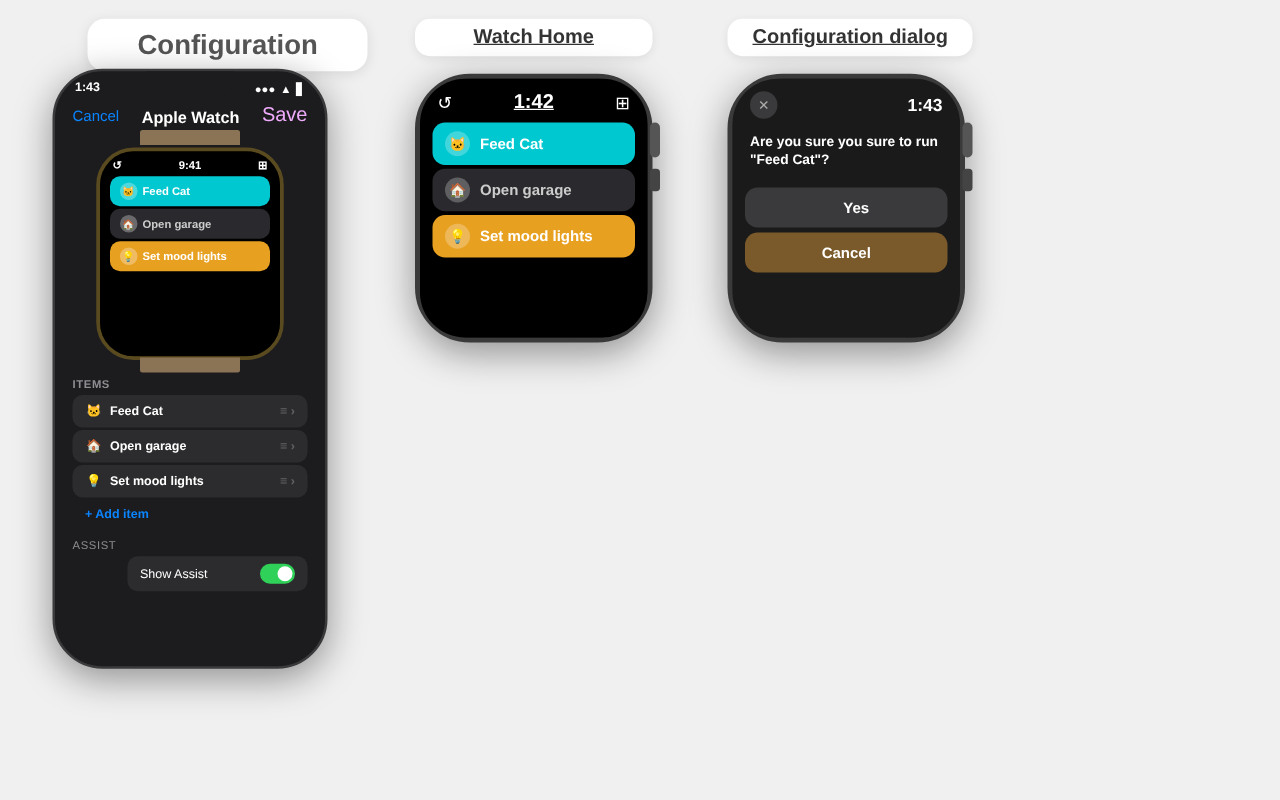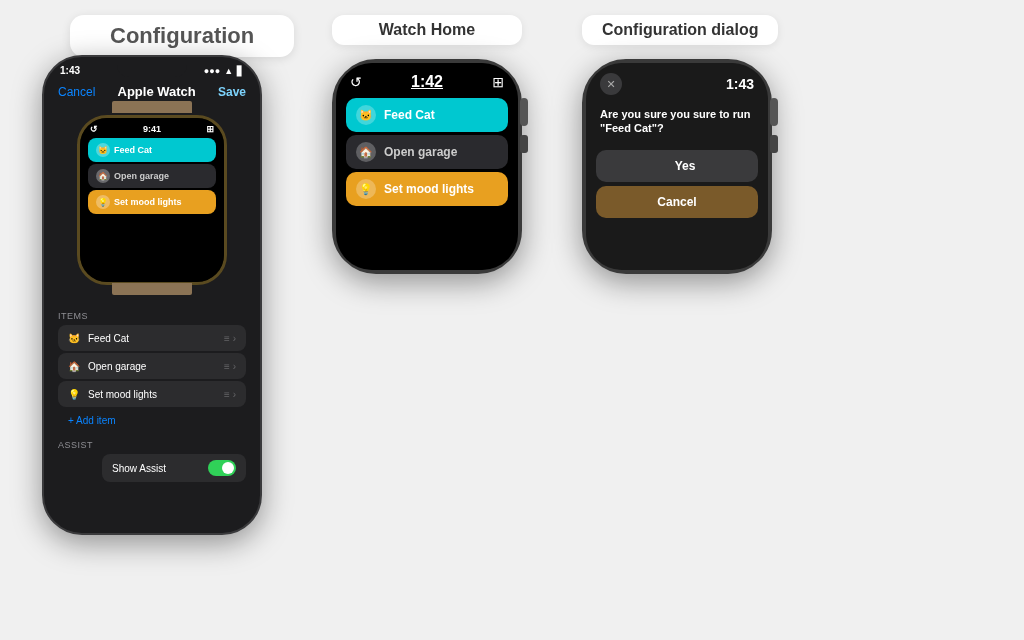--- a/index.html
+++ b/index.html
@@ -96,23 +96,22 @@
       font-size: 12px;
     }
 
     .phone-nav-title {
       color: white;
       font-size: 13px;
       font-weight: 600;
     }
 
     .phone-nav-save {
-      color: #7dd3fc;
-      font-size: 12px;
-      font-weight: bold;
+      color: #f0abfc;
+      font-size: 16px;
     }
 
     
     .watch-in-phone {
       margin: 4px auto 0;
       width: 150px;
       height: 170px;
       background: #2c2400;
       border-radius: 30px;
       border: 3px solid #5a4a20;
@@ -185,22 +184,23 @@
       background: rgba(255,255,255,0.3);
       display: flex;
       align-items: center;
       justify-content: center;
       font-size: 8px;
       flex-shrink: 0;
     }
 
     
     .phone-items-section {
-      margin-top: 26px;
+      margin-top: 14px;
       padding: 0 14px;
+      font-weight: bold;
     }
 
     .phone-section-label {
       font-size: 9px;
       color: #8e8e93;
       letter-spacing: 0.5px;
       margin-bottom: 4px;
       text-transform: uppercase;
     }
 
@@ -297,20 +297,21 @@
     .section-title-box {
       background: white;
       border-radius: 12px;
       padding: 6px 20px;
       font-size: 16px;
       font-weight: 700;
       color: #333;
       text-align: center;
       margin-bottom: 14px;
       box-shadow: 0 2px 8px rgba(0,0,0,0.08);
+      text-decoration: underline;
     }
 
     .watch-large {
       width: 190px;
       height: 215px;
       background: #1a1a1a;
       border-radius: 44px;
       border: 4px solid #3a3a3a;
       position: relative;
       overflow: visible;

